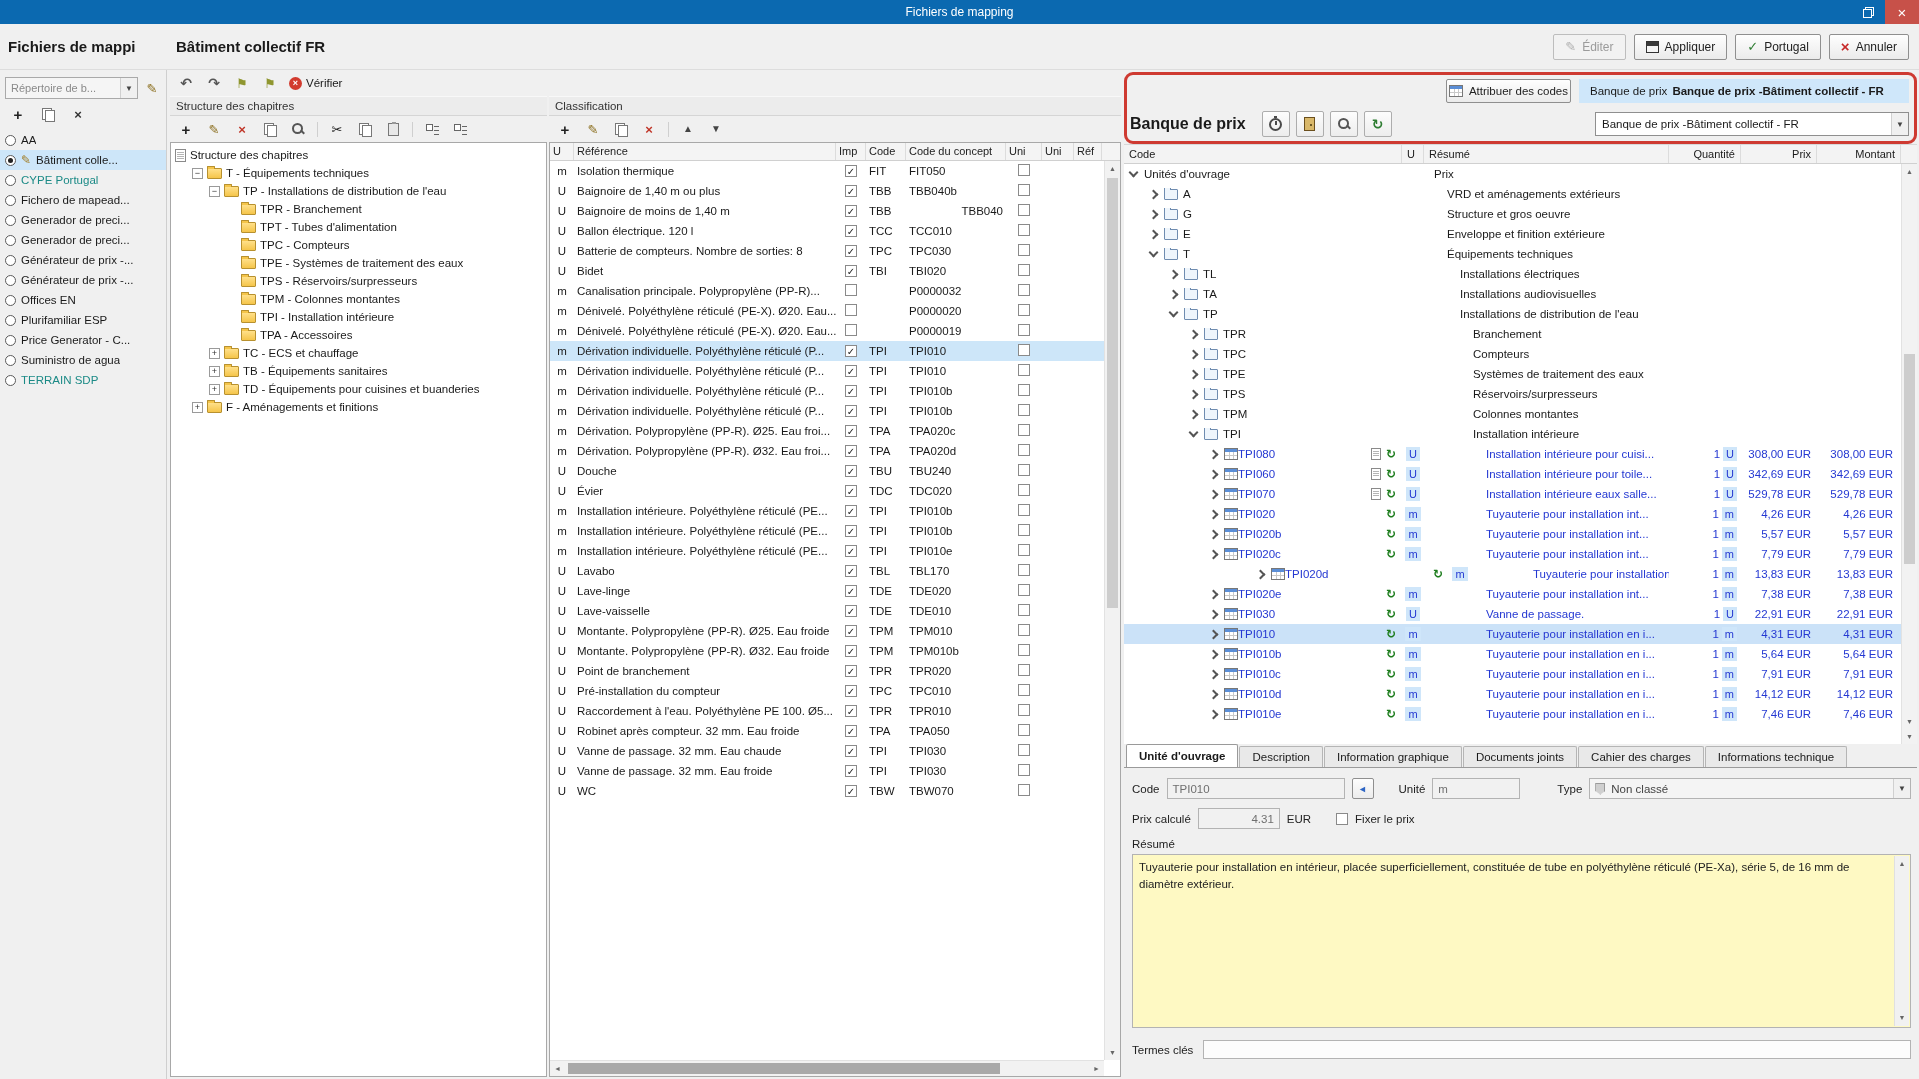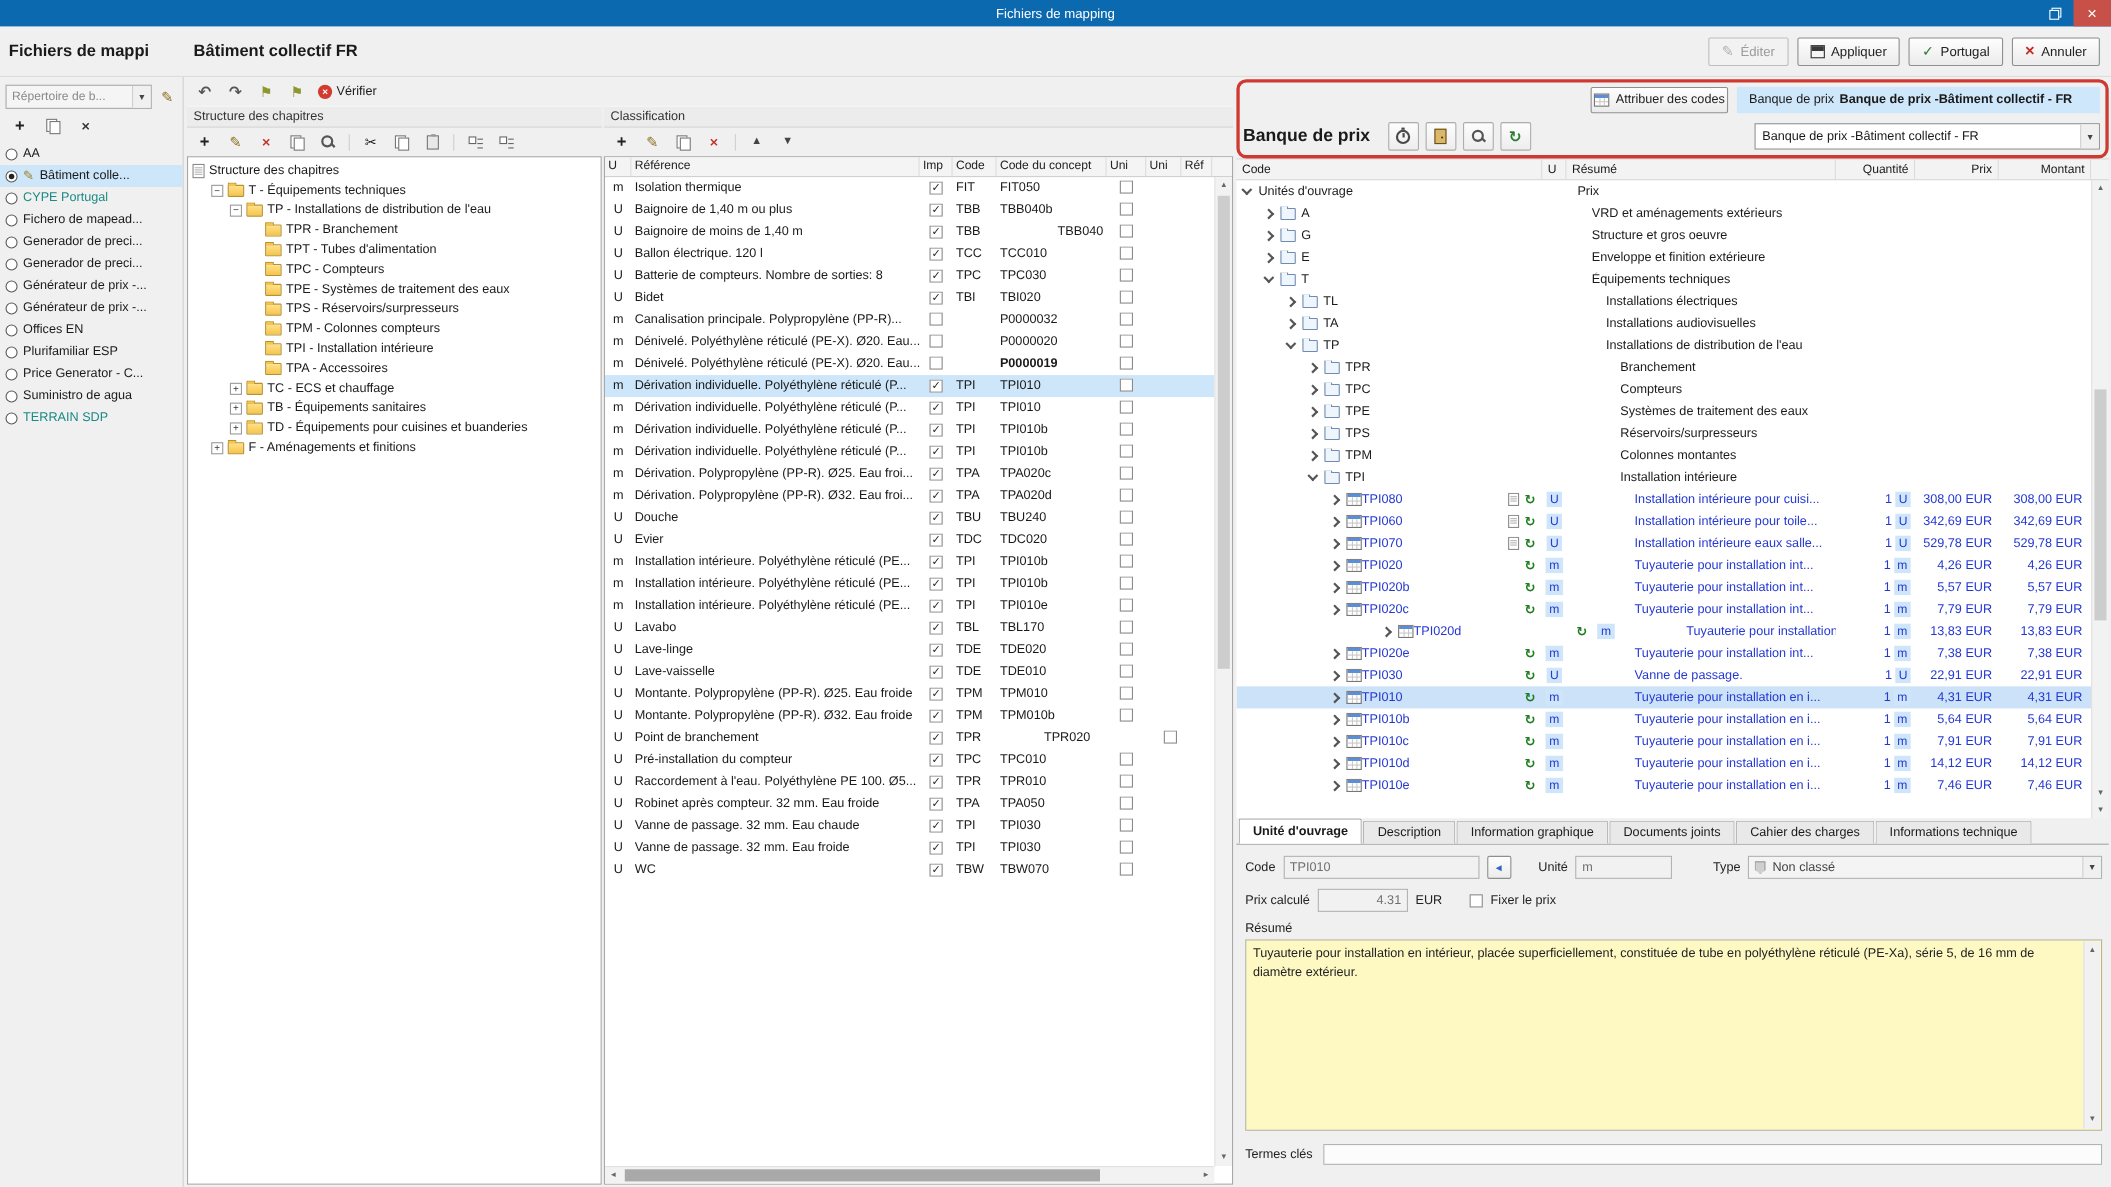--- a/index.html
+++ b/index.html
@@ -377,21 +377,21 @@
           <span class="t-label">TPE - Systèmes de traitement des eaux</span>
         </div>
         <div class="t-row" style="padding-left: 55px;">
           <span class="expspace"></span>
           <span class="i-folder"></span>
           <span class="t-label">TPS - Réservoirs/surpresseurs</span>
         </div>
         <div class="t-row" style="padding-left: 55px;">
           <span class="expspace"></span>
           <span class="i-folder"></span>
-          <span class="t-label">TPM - Colonnes compteurs</span>
+          <span class="t-label">TPM - Colonnes montantes</span>
         </div>
         <div class="t-row" style="padding-left: 55px;">
           <span class="expspace"></span>
           <span class="i-folder"></span>
           <span class="t-label">TPI - Installation intérieure</span>
         </div>
         <div class="t-row" style="padding-left: 55px;">
           <span class="expspace"></span>
           <span class="i-folder"></span>
           <span class="t-label">TPA - Accessoires</span>
@@ -533,21 +533,21 @@
             <span class="cls-cell" style="flex: 0 0 100px;">P0000020</span>
             <span class="cls-cell" style="flex: 0 0 36px; text-align: center;"><span class="cb"></span></span>
             <span class="cls-cell" style="flex: 0 0 32px;"></span>
             <span class="cls-cell" style="flex: 0 0 28px;"></span>
           </div>
           <div class="cls-row">
             <span class="cls-cell" style="flex: 0 0 24px; text-align: center;">m</span>
             <span class="cls-cell" style="flex: 0 0 262px;">Dénivelé. Polyéthylène réticulé (PE-X). Ø20. Eau...</span>
             <span class="cls-cell" style="flex: 0 0 30px; text-align: center;"><span class="cb"></span></span>
             <span class="cls-cell" style="flex: 0 0 40px;"></span>
-            <span class="cls-cell" style="flex: 0 0 100px; font-weight: bold;">P0000019</span>
+            <span class="cls-cell" style="flex: 0 0 100px;">P0000019</span>
             <span class="cls-cell" style="flex: 0 0 36px; text-align: center;"><span class="cb"></span></span>
             <span class="cls-cell" style="flex: 0 0 32px;"></span>
             <span class="cls-cell" style="flex: 0 0 28px;"></span>
           </div>
           <div class="cls-row sel">
             <span class="cls-cell" style="flex: 0 0 24px; text-align: center;">m</span>
             <span class="cls-cell" style="flex: 0 0 262px;">Dérivation individuelle. Polyéthylène réticulé (P...</span>
             <span class="cls-cell" style="flex: 0 0 30px; text-align: center;"><span class="cb on">✓</span></span>
             <span class="cls-cell" style="flex: 0 0 40px;">TPI</span>
             <span class="cls-cell" style="flex: 0 0 100px;">TPI010</span>
@@ -703,21 +703,21 @@
             <span class="cls-cell" style="flex: 0 0 100px;">TPM010b</span>
             <span class="cls-cell" style="flex: 0 0 36px; text-align: center;"><span class="cb"></span></span>
             <span class="cls-cell" style="flex: 0 0 32px;"></span>
             <span class="cls-cell" style="flex: 0 0 28px;"></span>
           </div>
           <div class="cls-row">
             <span class="cls-cell" style="flex: 0 0 24px; text-align: center;">U</span>
             <span class="cls-cell" style="flex: 0 0 262px;">Point de branchement</span>
             <span class="cls-cell" style="flex: 0 0 30px; text-align: center;"><span class="cb on">✓</span></span>
             <span class="cls-cell" style="flex: 0 0 40px;">TPR</span>
-            <span class="cls-cell" style="flex: 0 0 100px; margin-left: 40px;">TPR020</span>
+            <span class="cls-cell" style="flex: 0 0 100px;">TPR020</span>
             <span class="cls-cell" style="flex: 0 0 36px; text-align: center;"><span class="cb"></span></span>
             <span class="cls-cell" style="flex: 0 0 32px;"></span>
             <span class="cls-cell" style="flex: 0 0 28px;"></span>
           </div>
           <div class="cls-row">
             <span class="cls-cell" style="flex: 0 0 24px; text-align: center;">U</span>
             <span class="cls-cell" style="flex: 0 0 262px;">Pré-installation du compteur</span>
             <span class="cls-cell" style="flex: 0 0 30px; text-align: center;"><span class="cb on">✓</span></span>
             <span class="cls-cell" style="flex: 0 0 40px;">TPC</span>
             <span class="cls-cell" style="flex: 0 0 100px;">TPC010</span>

